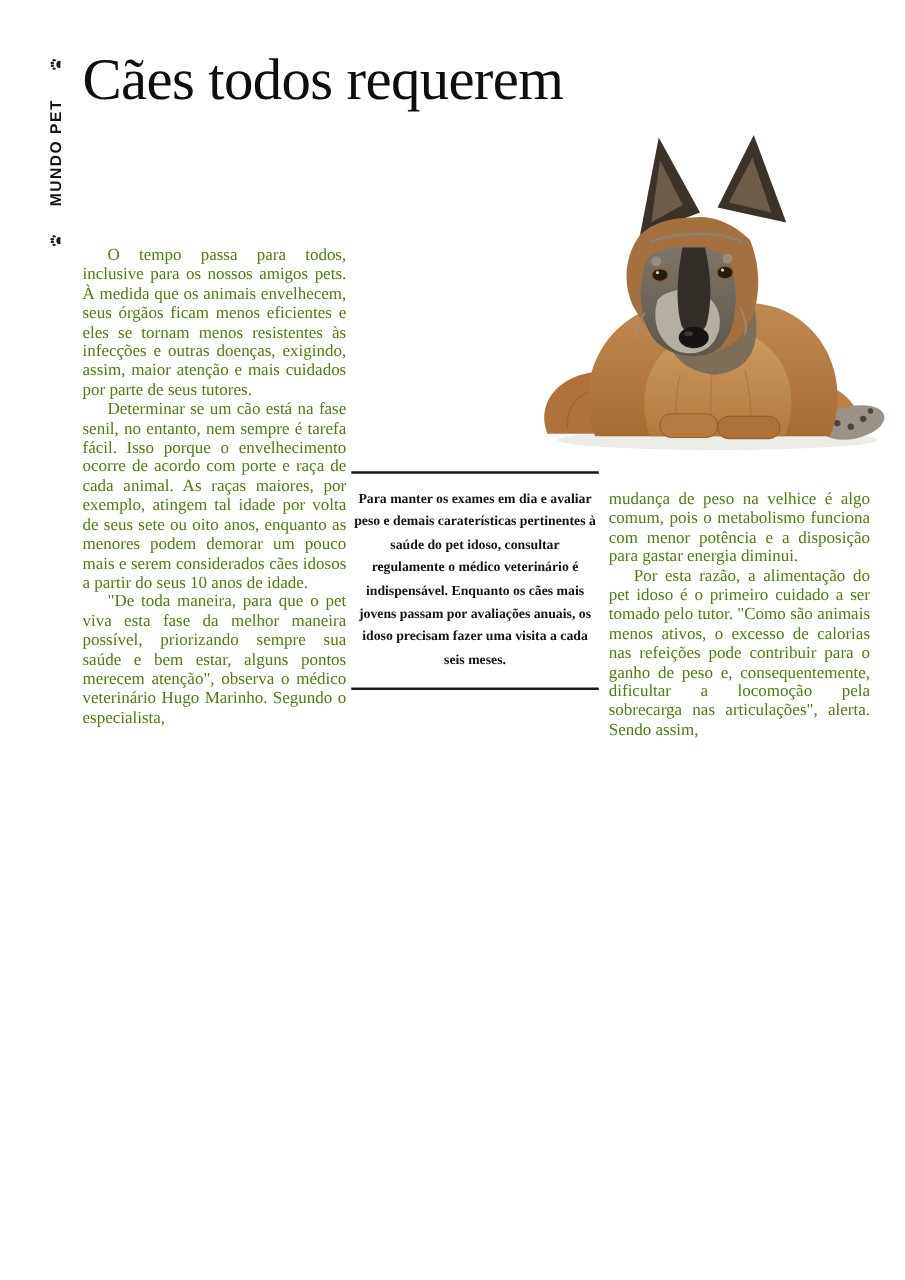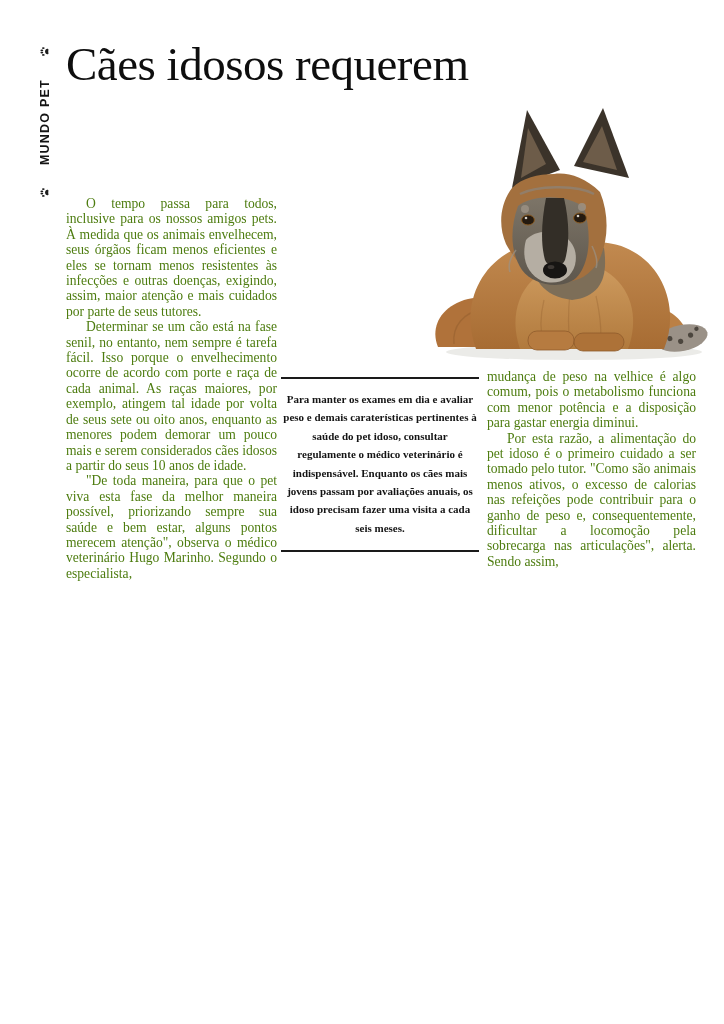--- a/index.html
+++ b/index.html
@@ -32,21 +32,21 @@
     position:absolute;left:67px;top:139px;width:400px;
     font-size:15.5px;font-weight:700;line-height:20.5px;color:#161616;
   }
 
   
   .body-col{
     position:absolute;text-align:justify;
     font-size:13.6px;line-height:15.4px;color:#4d7c0f;
   }
   .body-col p{margin:0;text-indent:20px;}
-  .body-col p.no-indent{text-indent:0;}
+  .body-col p.no-indent{text-indent:0;margin-top:22px;}
   .col-1{left:66px;top:196px;width:211px;}
   .col-3{left:487px;top:369px;width:209px;}
 
   
   .pull-quote{
     position:absolute;left:281px;top:377px;width:196px;
     border-top:2px solid #1a1a1a;border-bottom:2px solid #1a1a1a;
     padding:11px 1px 13px 1px;
     text-align:center;font-weight:700;font-size:11px;line-height:18.4px;
     color:#141414;
@@ -79,21 +79,21 @@
           <ellipse cx="4.6" cy="9.4" rx="2.1" ry="2.9"></ellipse>
           <ellipse cx="9.6" cy="6.2" rx="2.1" ry="3.1"></ellipse>
           <ellipse cx="14.4" cy="6.2" rx="2.1" ry="3.1"></ellipse>
           <ellipse cx="19.4" cy="9.4" rx="2.1" ry="2.9"></ellipse>
         </svg>
       </span>
     </div>
   </div>
 
   <h1 class="headline" style="margin:0;">
-    <span style="display:block;">Cães idosos requerem</span>
+    <span style="display:block;">Cães todos requerem</span>
   </h1>
 
 
   <div class="dog-photo">
     <svg viewBox="0 0 298 264">
       <defs>
         <linearGradient id="gBody" x1="0" y1="0" x2="0" y2="1">
           <stop offset="0" stop-color="#c28a50"></stop>
           <stop offset="1" stop-color="#a76c33"></stop>
         </linearGradient>

